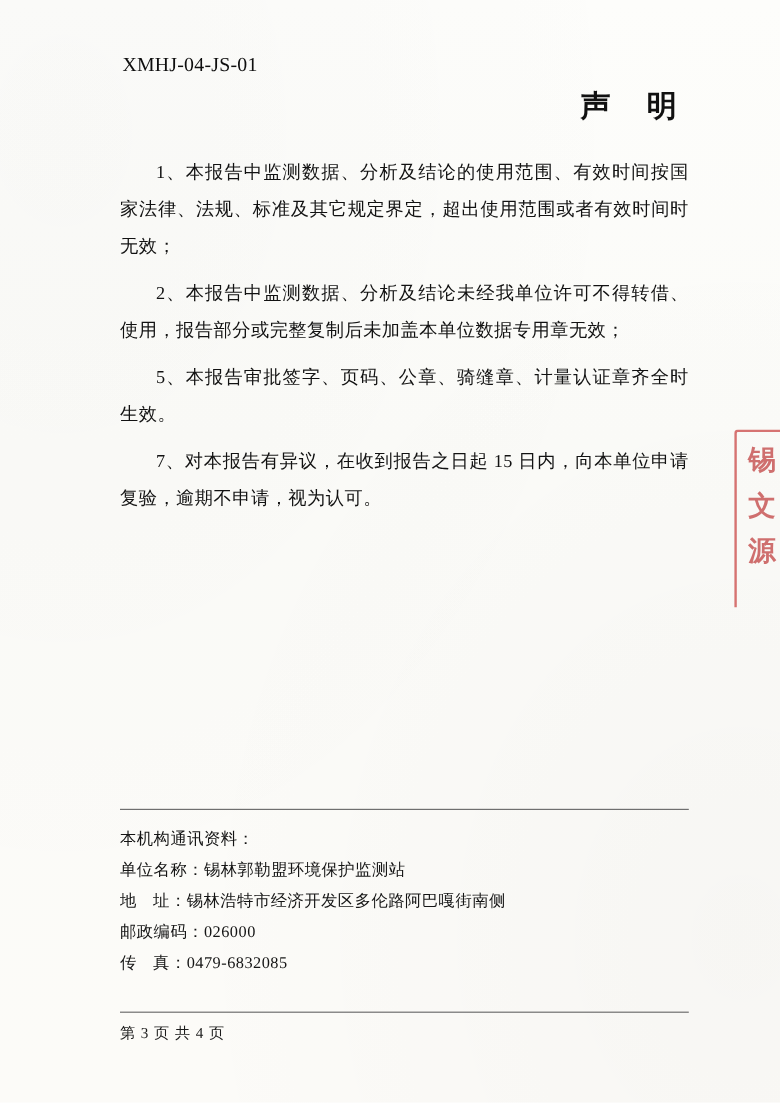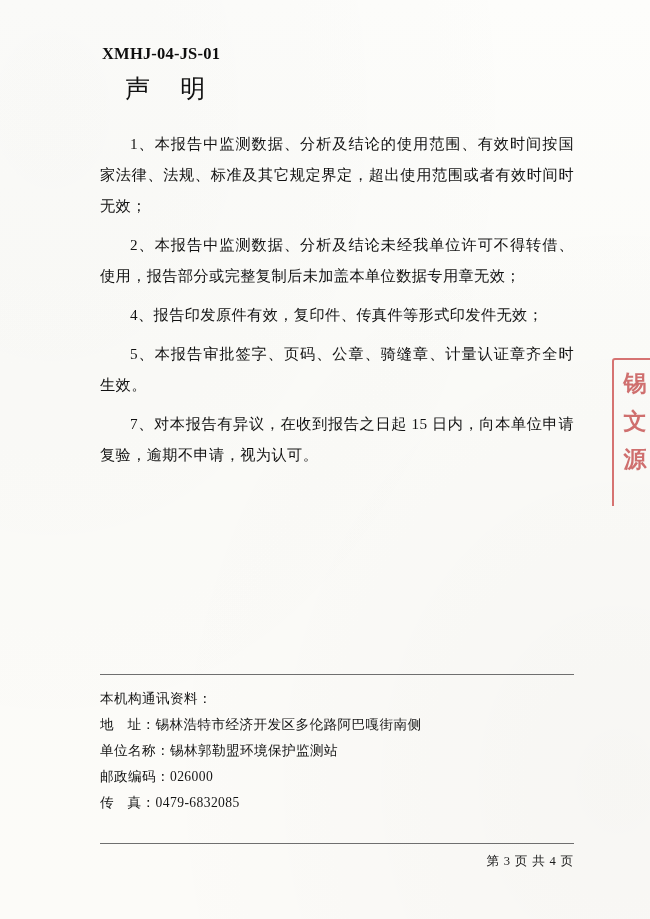--- a/index.html
+++ b/index.html
@@ -36,34 +36,34 @@
     top: 0;
     width: 480px;
     height: 919px;
   }
 
   .doc-code {
     position: absolute;
     left: 6px;
     top: 44px;
     font-family: "Liberation Serif", "DejaVu Serif", serif;
-    font-weight: bold;
+    font-weight: normal;
     font-size: 16.5px;
     letter-spacing: 0.2px;
     color: #0e0e0e;
   }
 
   .doc-title {
     position: absolute;
-    left: 17px;
+    left: 0;
     top: 72px;
     width: 480px;
-    text-align: left;
+    text-align: right;
     font-size: 25px;
-    font-weight: normal;
+    font-weight: bold;
     letter-spacing: 12px;
     text-indent: 12px;
     color: #111;
   }
 
   .body-block {
     position: absolute;
     left: 4px;
     top: 128px;
     width: 474px;
@@ -122,21 +122,21 @@
     top: 0;
     width: 474px;
     height: 1px;
     background: #6f6f6f;
   }
   .footer-text {
     position: absolute;
     left: 0;
     top: 10px;
     width: 474px;
-    text-align: right;
+    text-align: left;
     font-size: 12.6px;
     letter-spacing: 0.8px;
     color: #1b1b1b;
   }
 
   
   .seal {
     position: absolute;
     right: 0;
     top: 358px;
@@ -177,35 +177,34 @@
 
   <div class="content">
 
     <div class="doc-code">XMHJ-04-JS-01</div>
 
     <div class="doc-title">声 明</div>
 
     <div class="body-block">
       <p class="para">1、本报告中监测数据、分析及结论的使用范围、有效时间按国家法律、法规、标准及其它规定界定，超出使用范围或者有效时间时无效；</p>
       <p class="para">2、本报告中监测数据、分析及结论未经我单位许可不得转借、使用，报告部分或完整复制后未加盖本单位数据专用章无效；</p>
-      <p class="para">4、报告印发原件有效，复印件、传真件等形式印发件无效；</p>
       <p class="para">5、本报告审批签字、页码、公章、骑缝章、计量认证章齐全时生效。</p>
       <p class="para">7、对本报告有异议，在收到报告之日起 15 日内，向本单位申请复验，逾期不申请，视为认可。</p>
     </div>
 
     <div class="contact">
       <div class="contact-rule"></div>
       <div class="contact-title">本机构通讯资料：</div>
 
       <div class="contact-row">
+        <span class="lbl">单位名称：</span><span>锡林郭勒盟环境保护监测站</span>
+      </div>
+
+      <div class="contact-row">
         <span class="lbl spaced">地</span><span>址：</span><span>锡林浩特市经济开发区多伦路阿巴嘎街南侧</span>
-      </div>
-
-      <div class="contact-row">
-        <span class="lbl">单位名称：</span><span>锡林郭勒盟环境保护监测站</span>
       </div>
 
       <div class="contact-row">
         <span class="lbl">邮政编码：</span><span>026000</span>
       </div>
 
 
       <div class="contact-row">
         <span class="lbl spaced">传</span><span>真：</span><span>0479-6832085</span>
       </div>

